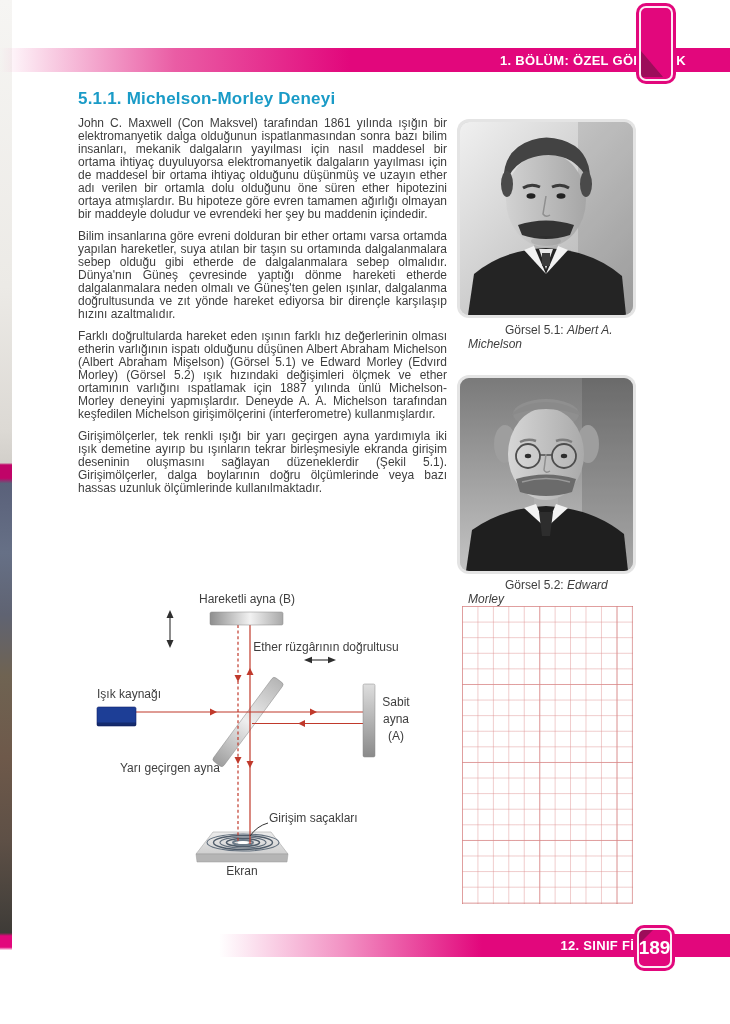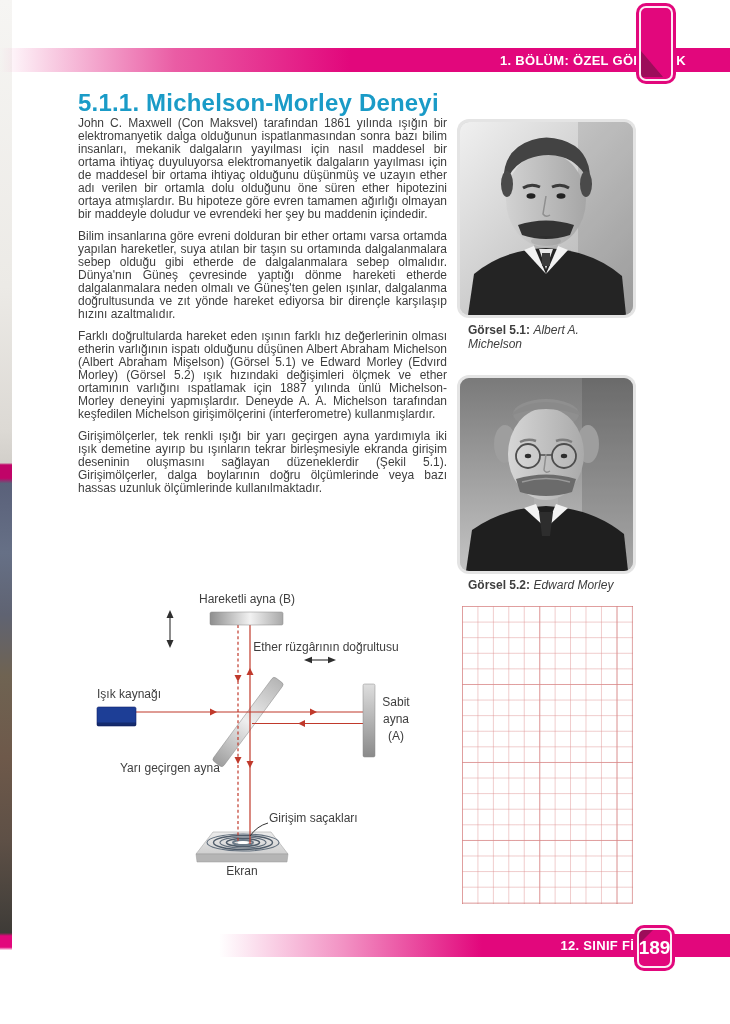--- a/index.html
+++ b/index.html
@@ -32,40 +32,40 @@
     position:absolute; background:#e2077c; border-radius:10px;
   }
   .tab .inner { position:absolute; inset:3px; border:2px solid rgba(255,255,255,.92); border-radius:7px; }
   .tab .fold { position:absolute; background:#9c0d5a; }
   .header-tab { left:636px; top:3px; width:40px; height:81px; }
   .header-tab .fold { left:5px; bottom:7px; width:22px; height:26px; clip-path:polygon(0 0,100% 100%,0 100%); }
 
   
   .section-title {
     position:absolute; left:78px; top:89px;
-    font-size:24px; font-weight:bold; color:#1a9bc7; letter-spacing:.2px;
+    font-size:17px; font-weight:bold; color:#1a9bc7; letter-spacing:.2px;
   }
   .text-col {
     position:absolute; left:78px; top:117px; width:369px;
     font-size:12px; line-height:13px; text-align:justify;
   }
   .text-col p { margin:0 0 9px 0; }
 
   
   .photo-card {
     position:absolute; left:460px; width:173px; height:193px;
     border-radius:9px; overflow:hidden; background:#c9c9c9;
     box-shadow:0 0 0 3px #e4e4e4;
   }
   .photo-card svg { display:block; width:100%; height:100%; }
   #photo-michelson { top:122px; }
   #photo-morley { top:378px; }
 
   .fig-caption { position:absolute; left:468px; width:168px; font-size:12px; color:#3e3e3e; }
-  .fig-caption .cap-label { font-weight:bold; }
+  .fig-caption .cap-label { font-weight:normal;margin-left:37px; }
   .fig-caption .cap-text { font-style:italic; }
   #caption-gorsel1 { top:323px; }
   #caption-gorsel2 { top:578px; }
 
   
   .grid-area {
     position:absolute; left:462px; top:606px; width:170px; height:297px;
     background-image:
       linear-gradient(to right, rgba(221,140,140,.45) 1px, transparent 1px),
       linear-gradient(to bottom, rgba(221,140,140,.45) 1px, transparent 1px),

